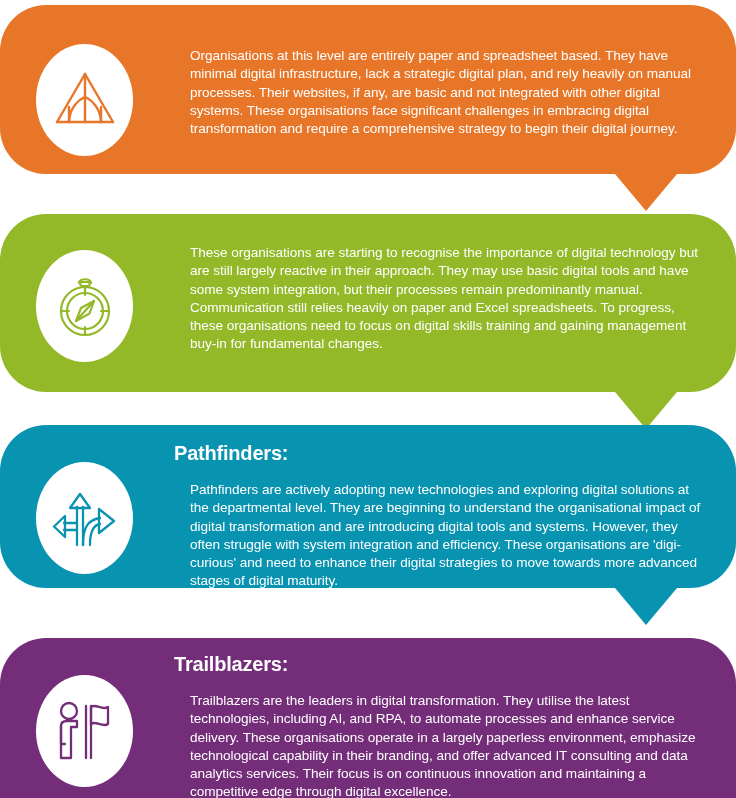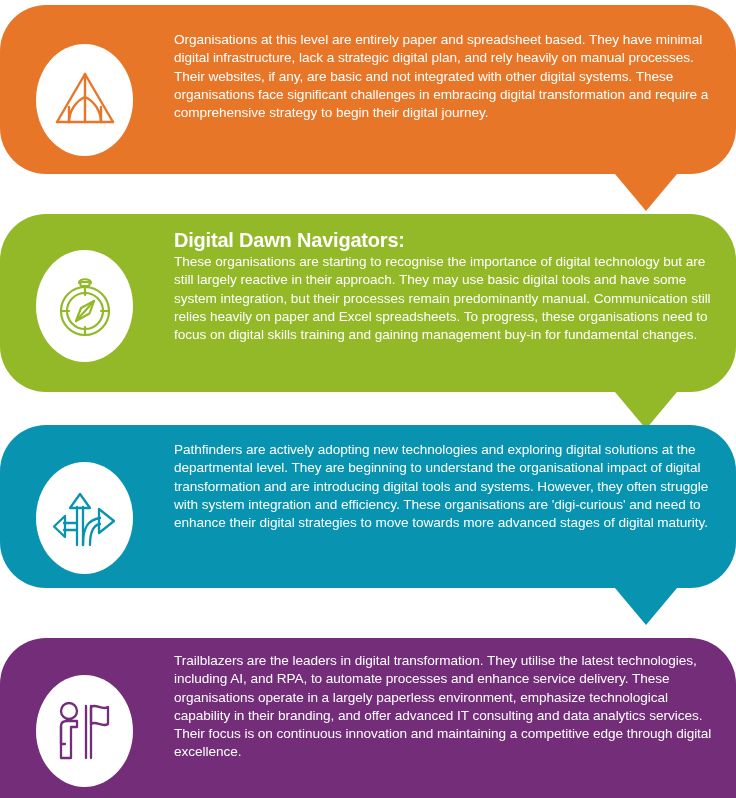--- a/index.html
+++ b/index.html
@@ -62,21 +62,21 @@
     color: #ffffff;
     line-height: 24px;
     letter-spacing: -0.2px;
     margin: 0 0 1px 0;
     font-stretch: condensed;
   }
   .stage-body {
     font-size: 13.6px;
     color: #ffffff;
     line-height: 18.3px;
-    margin: 0;
+    margin: 16px;
     letter-spacing: -0.05px;
   }
 
   
   #stage-0 { top: 5px;   height: 169px; }
   #stage-1 { top: 214px; height: 178px; }
   #stage-2 { top: 425px; height: 163px; }
   #stage-3 { top: 638px; height: 160px; border-bottom-left-radius: 0; border-bottom-right-radius: 0; }
 
   #pointer-0 { top: 174px; left: 615px; border-top: 37px solid #E87628; }
@@ -134,21 +134,20 @@
         <path d="M31 54 L31 61"></path>
         <path d="M8 38 L15 38"></path>
         <path d="M47 38 L54 38"></path>
         <path d="M40 28 L31 38 L22 48 L31 38 Z"></path>
         <path d="M40 28 L35.5 40.5 L22 48 L27 35 Z"></path>
       </svg>
     </span>
   </div>
 
   <div class="panel-text" id="text-1">
-    <div class="stage-title">Digital Dawn Navigators:</div>
     <div class="stage-body">These organisations are starting to recognise the importance of digital technology but are still largely reactive in their approach. They may use basic digital tools and have some system integration, but their processes remain predominantly manual. Communication still relies heavily on paper and Excel spreadsheets. To progress, these organisations need to focus on digital skills training and gaining management buy-in for fundamental changes.</div>
   </div>
 
   <div class="stage" id="stage-2" style="background:#0893B0"></div>
   <div class="pointer" id="pointer-2"></div>
 
   <div class="icon-badge" id="badge-2">
     <span>
       <svg width="66" height="62" viewBox="0 0 66 62" fill="none" stroke="#0893B0" stroke-width="2.3" stroke-linejoin="round" stroke-linecap="round">
 
@@ -161,20 +160,21 @@
         <path d="M13 29 L2 39.5 L13 50 Z"></path>
 
         <path d="M31 58 C31 40 36 33 48 31"></path>
         <path d="M38 58 C38 44 42 38 48 37"></path>
         <path d="M47 22 L62 34 L47 46 Z"></path>
       </svg>
     </span>
   </div>
 
   <div class="panel-text" id="text-2">
+    <div class="stage-title">Pathfinders:</div>
     <div class="stage-body">Pathfinders are actively adopting new technologies and exploring digital solutions at the departmental level. They are beginning to understand the organisational impact of digital transformation and are introducing digital tools and systems. However, they often struggle with system integration and efficiency. These organisations are 'digi-curious' and need to enhance their digital strategies to move towards more advanced stages of digital maturity.</div>
   </div>
 
   <div class="stage" id="stage-3" style="background:#732D79"></div>
 
   <div class="icon-badge" id="badge-3">
     <span>
       <svg width="60" height="62" viewBox="0 0 60 62" fill="none" stroke="#732D79" stroke-width="2.3" stroke-linejoin="round" stroke-linecap="round">
 
         <circle cx="14" cy="11" r="8"></circle>
@@ -184,16 +184,17 @@
 
         <path d="M31 6 L31 58"></path>
         <path d="M36 6 L36 58"></path>
 
         <path d="M36 7 C41 3 47 11 53 7 L53 24 C47 28 41 20 36 24 Z"></path>
       </svg>
     </span>
   </div>
 
   <div class="panel-text" id="text-3">
+    <div class="stage-title">Trailblazers:</div>
     <div class="stage-body">Trailblazers are the leaders in digital transformation. They utilise the latest technologies, including AI, and RPA, to automate processes and enhance service delivery. These organisations operate in a largely paperless environment, emphasize technological capability in their branding, and offer advanced IT consulting and data analytics services. Their focus is on continuous innovation and maintaining a competitive edge through digital excellence.</div>
   </div>
 
 </div>
 
 </body></html>

